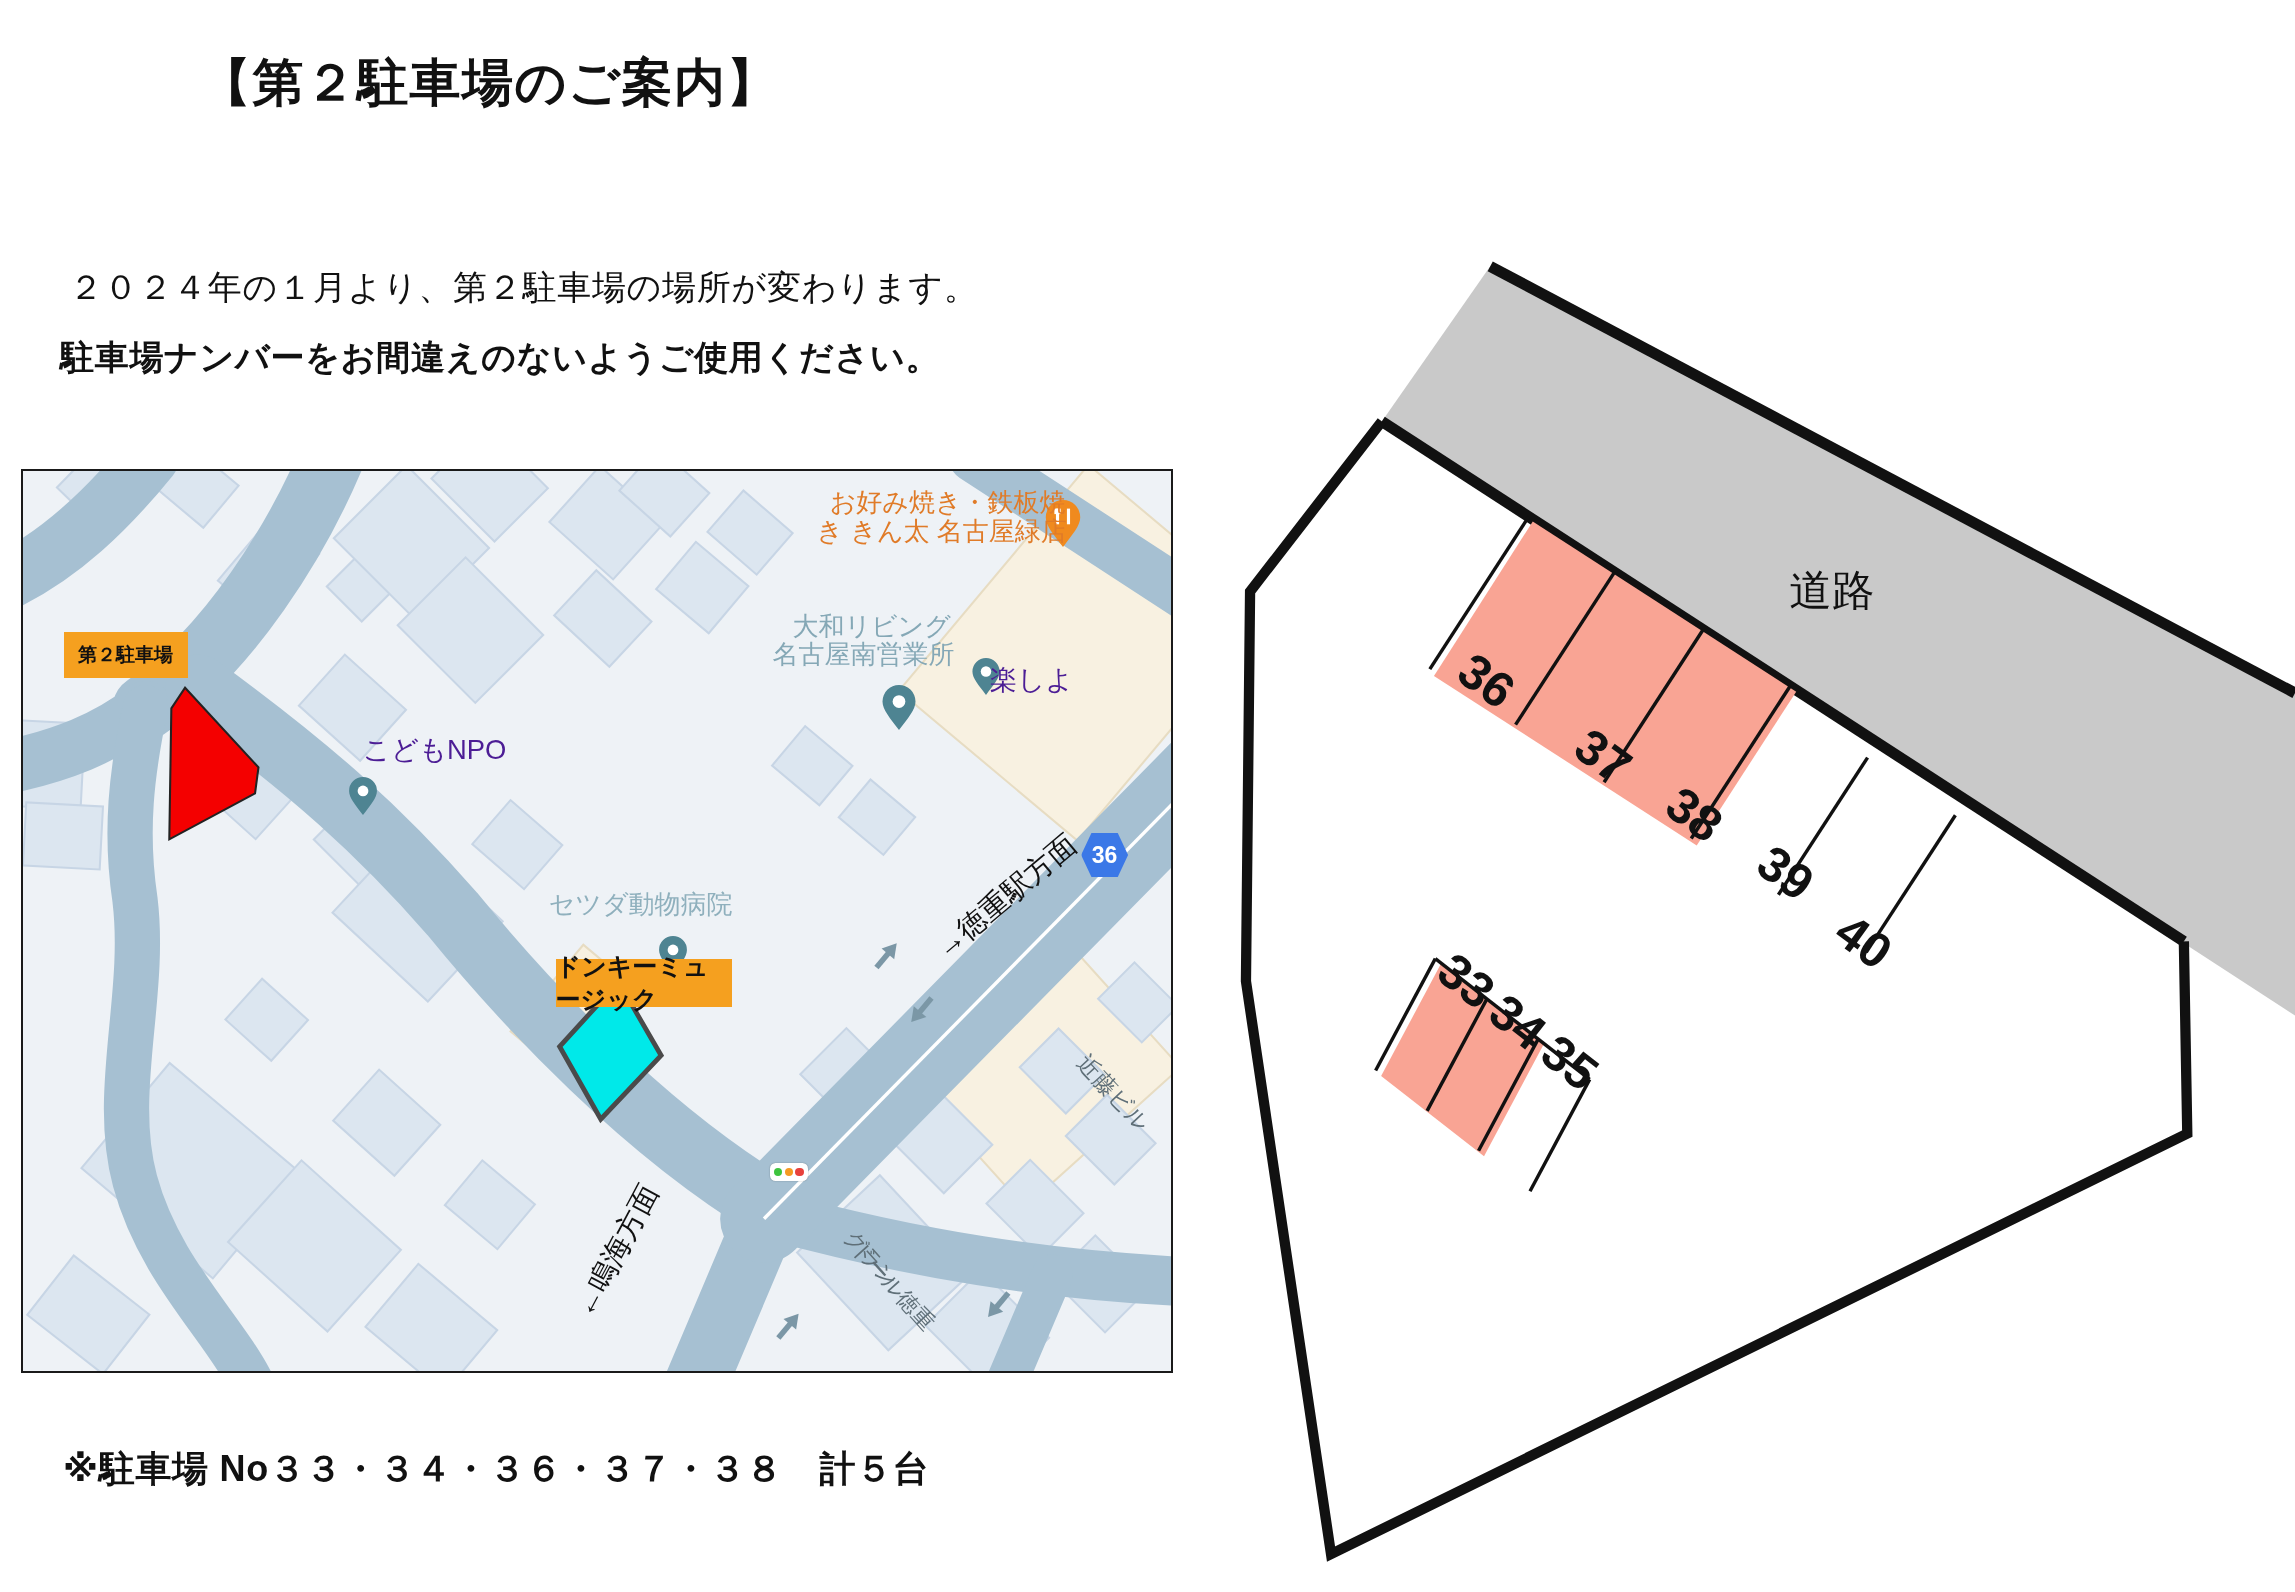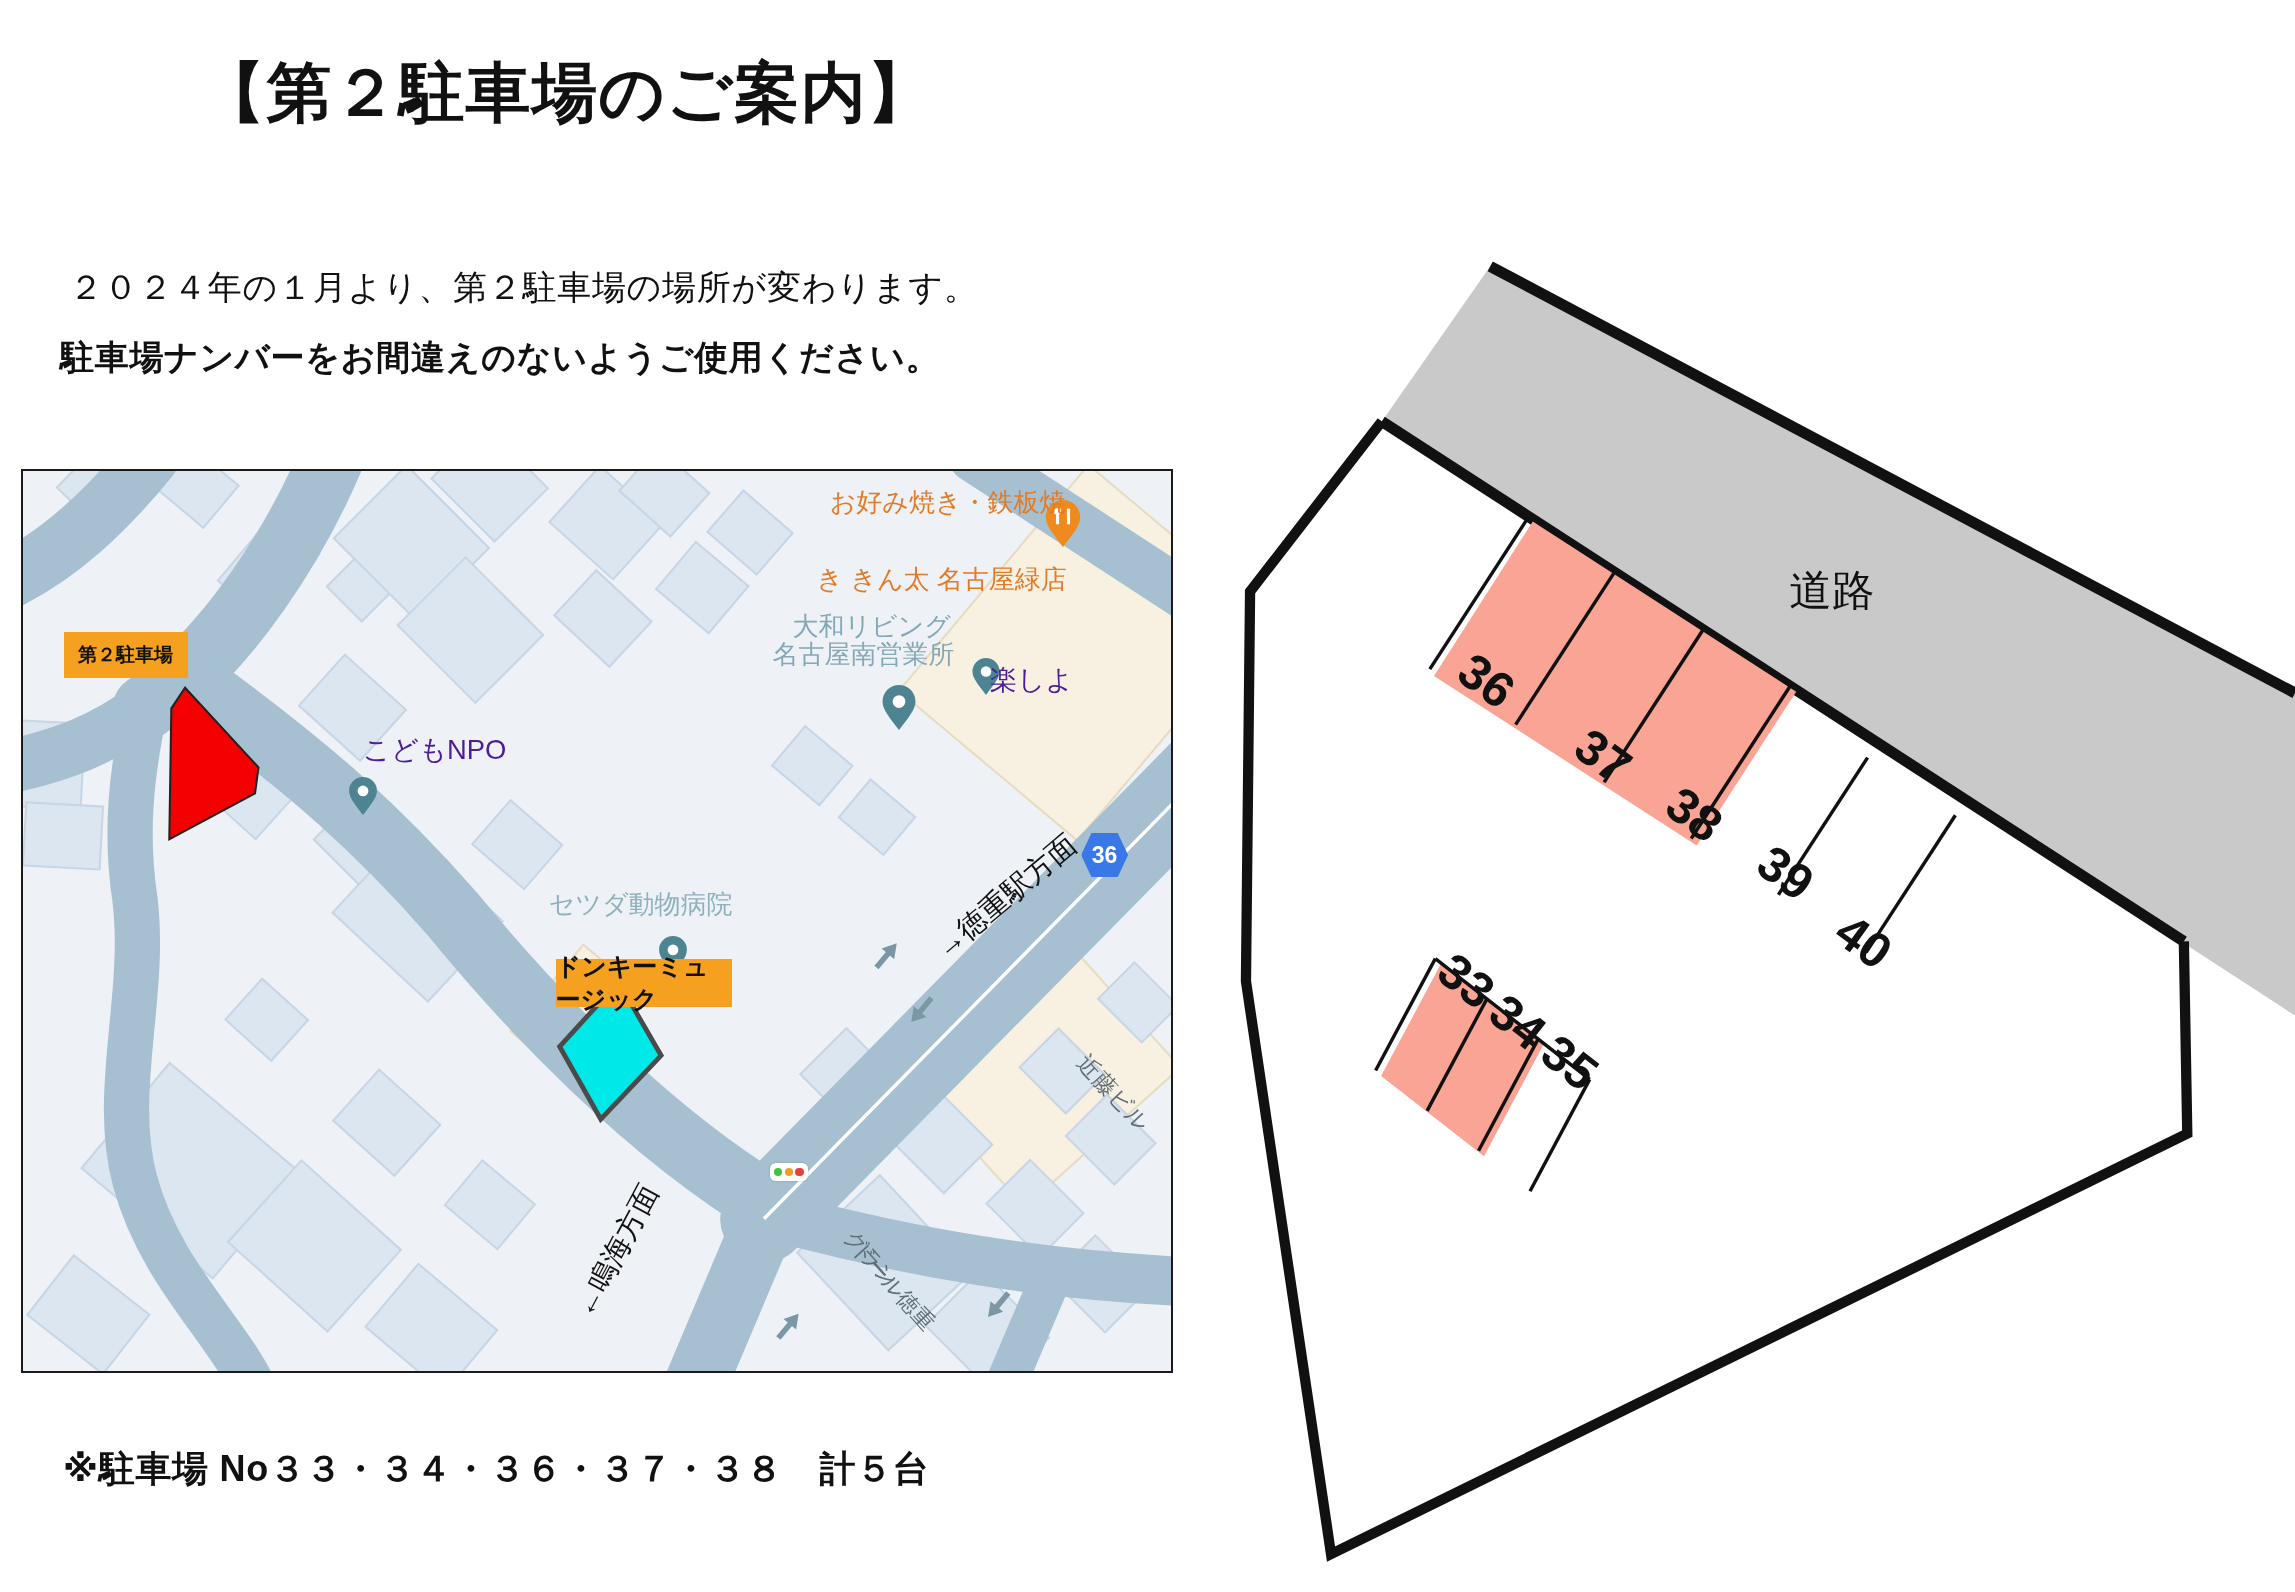--- a/index.html
+++ b/index.html
@@ -1,20 +1,20 @@
 <!DOCTYPE html>
 <html style="font-size:11px"><head>
 <meta charset="utf-8">
 <style>
   html,body{margin:0;padding:0;background:#fff;}
   #canvas{position:relative;width:2295px;height:1592px;background:#fff;overflow:hidden;
           font-family:"Liberation Sans","DejaVu Sans",sans-serif;color:#111;}
   .abs{position:absolute;}
   
-  .doc-title{left:200px;top:49px;font-size:65px;font-weight:700;letter-spacing:1.4px;}
+  .doc-title{left:200px;top:49px;font-size:51px;font-weight:700;letter-spacing:1.4px;}
   .intro-line1{left:69px;top:265px;font-size:34px;font-weight:500;letter-spacing:0.7px;}
   .intro-line2{left:60px;top:335px;font-size:34px;font-weight:700;letter-spacing:0.7px;}
   .note-line1{left:63px;top:1445px;font-size:36px;font-weight:600;letter-spacing:0.7px;}
   .note-line2{left:63px;top:1532px;font-size:36px;font-weight:600;letter-spacing:0.7px;}
   
   #map{left:20.6px;top:469px;width:1148px;height:900px;border:2.1px solid #1a1a1a;
        background:#eef2f6;overflow:hidden;}
   #map svg.layer{position:absolute;left:0;top:0;}
   .map-label{position:absolute;transform:translate(-50%,-50%);white-space:nowrap;}
   .teal{color:#4c1d95;}
@@ -166,21 +166,21 @@
           <rect x="5" y="-49" width="4" height="20" fill="#fff"></rect>
           <rect x="-11" y="-49" width="8" height="7" fill="#fff"></rect>
         </svg>
     </div>
 
     <div class="map-label teal" style="left:412px;top:279px;font-size:27.4px;">こどもNPO</div>
     <div class="map-label teal2" style="left:618px;top:433px;font-size:26px;">セツダ動物病院</div>
     <div class="map-label teal3" style="left:849px;top:155px;font-size:26px;">大和リビング</div>
     <div class="map-label teal3" style="left:841px;top:183px;font-size:26px;">名古屋南営業所</div>
     <div class="map-label orange-text" style="left:925px;top:31px;font-size:26px;">お好み焼き・鉄板焼</div>
-    <div class="map-label orange-text" style="left:919px;top:60px;font-size:26px;margin-top:48px;">き きん太 名古屋緑店</div>
+    <div class="map-label orange-text" style="left:919px;top:60px;font-size:26px;">き きん太 名古屋緑店</div>
     <div class="map-label teal" style="left:1009px;top:209px;font-size:27.4px;">楽しよ</div>
     <div class="map-label" style="left:983px;top:426px;font-size:29px;transform:translate(-50%,-50%) rotate(-40deg);">→徳重駅方面</div>
     <div class="map-label" style="left:594px;top:780px;font-size:29px;transform:translate(-50%,-50%) rotate(-62deg);">←鳴海方面</div>
     <div class="map-label graytxt" style="left:1090px;top:622px;font-size:23px;transform:translate(-50%,-50%) rotate(47deg);">近藤ビル</div>
     <div class="map-label graytxt" style="left:848px;top:788px;font-size:22px;transform:translate(-50%,-50%) rotate(48deg);">グラン</div>
     <div class="map-label graytxt" style="left:870px;top:815px;font-size:22px;transform:translate(-50%,-50%) rotate(48deg);">ドール徳重</div>
 
     <div class="badge36" style="left:1082px;top:384px;">36</div>
 
     <div class="tlight" style="left:747px;top:692px;">

